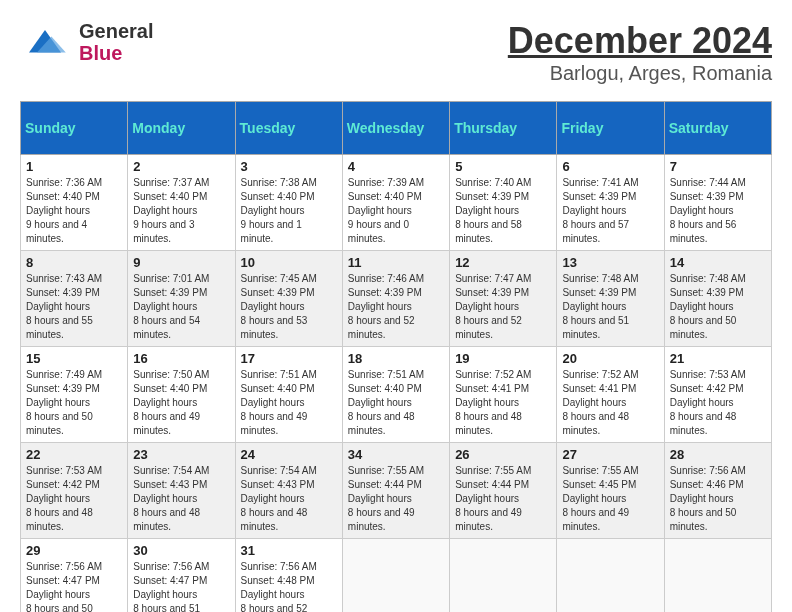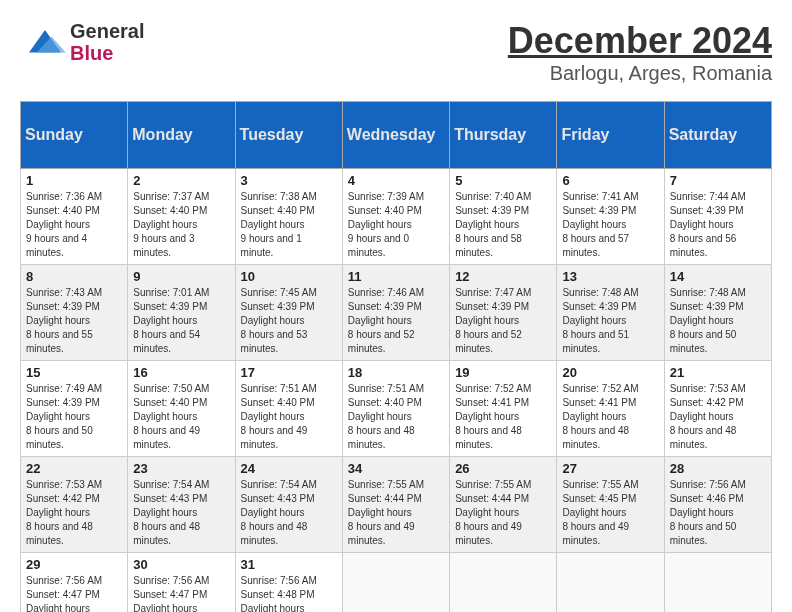--- a/index.html
+++ b/index.html
@@ -29,23 +29,23 @@
       font-size: 20px;
       color: #555;
     }
     .calendar {
       width: 100%;
       border-collapse: collapse;
       font-size: 10.5px;
     }
     .calendar th {
       background: #1565C0;
-      color: #e5e5e5;
-      padding: 24px 4px;
-      font-size: 16px;
+      color: #5eead4;
+      padding: 18px 4px;
+      font-size: 14px;
       font-weight: bold;
       text-align: left;
       border: 1px solid #aaa;
     }
     .calendar td {
       vertical-align: top;
       padding: 4px 5px;
       border: 1px solid #ccc;
       width: calc(100% / 7);
       min-height: 80px;
@@ -69,21 +69,21 @@
       color: #333;
       line-height: 1.4;
       font-size: 10px;
     }
     .empty-cell {
       background: #f9f9f9 !important;
     }
     .logo-wrap {
       display: flex;
       align-items: center;
-      gap: 0;
+      gap: 9px;
     }
     .logo-svg {
       width: 50px;
       height: 40px;
     }
     .logo-name {
       font-size: 20px;
       font-weight: bold;
       line-height: 1.1;
     }

